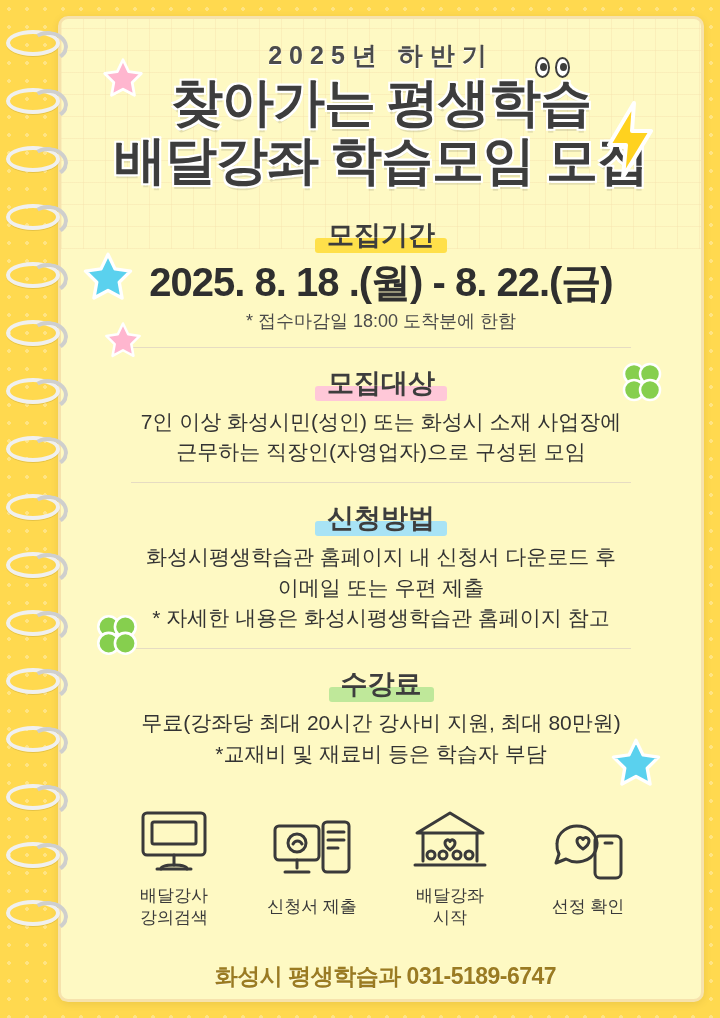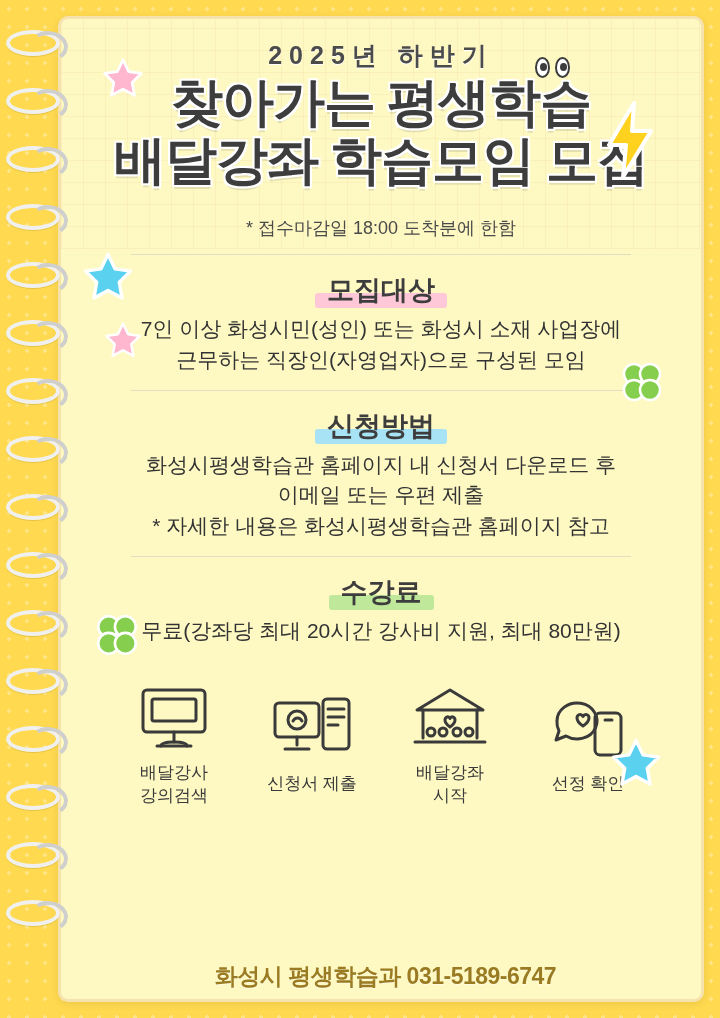--- a/index.html
+++ b/index.html
@@ -325,20 +325,24 @@
       <div class="year">2025년  하반기</div>
       <div class="headline">
         <span>찾아가는 평생학습</span>
         <span class="l2">배달강좌 학습모임 모집</span>
       </div>
     </div>
 
     <div class="content">
 
       <div class="sec">
+        <div class="sec-head hl-yellow">
+          <span>모집기간</span>
+        </div>
+        <div class="big-date">2025. 8. 18 .(월) - 8. 22.(금)</div>
         <div class="note">* 접수마감일 18:00 도착분에 한함</div>
       </div>
 
       <hr class="div">
 
       <div class="sec">
         <div class="sec-head hl-pink">
           <span>모집대상</span>
         </div>
         <div class="line">7인 이상 화성시민(성인) 또는 화성시 소재 사업장에</div>
@@ -356,20 +360,21 @@
         <div class="line">* 자세한 내용은 화성시평생학습관 홈페이지 참고</div>
       </div>
 
       <hr class="div">
 
       <div class="sec">
         <div class="sec-head hl-green">
           <span>수강료</span>
         </div>
         <div class="line">무료(강좌당 최대 20시간 강사비 지원, 최대 80만원)</div>
+        <div class="line">*교재비 및 재료비 등은 학습자 부담</div>
       </div>
 
       <div class="sec" style="margin-top:22px;">
 
         <div class="steps">
 
           <div class="step">
             <div class="step-icon">
               <svg width="78" height="70" viewBox="0 0 78 70" fill="none" stroke="#3a3a3a" stroke-width="3" stroke-linejoin="round" stroke-linecap="round">
                 <rect x="8" y="6" width="62" height="42" rx="4"></rect>

